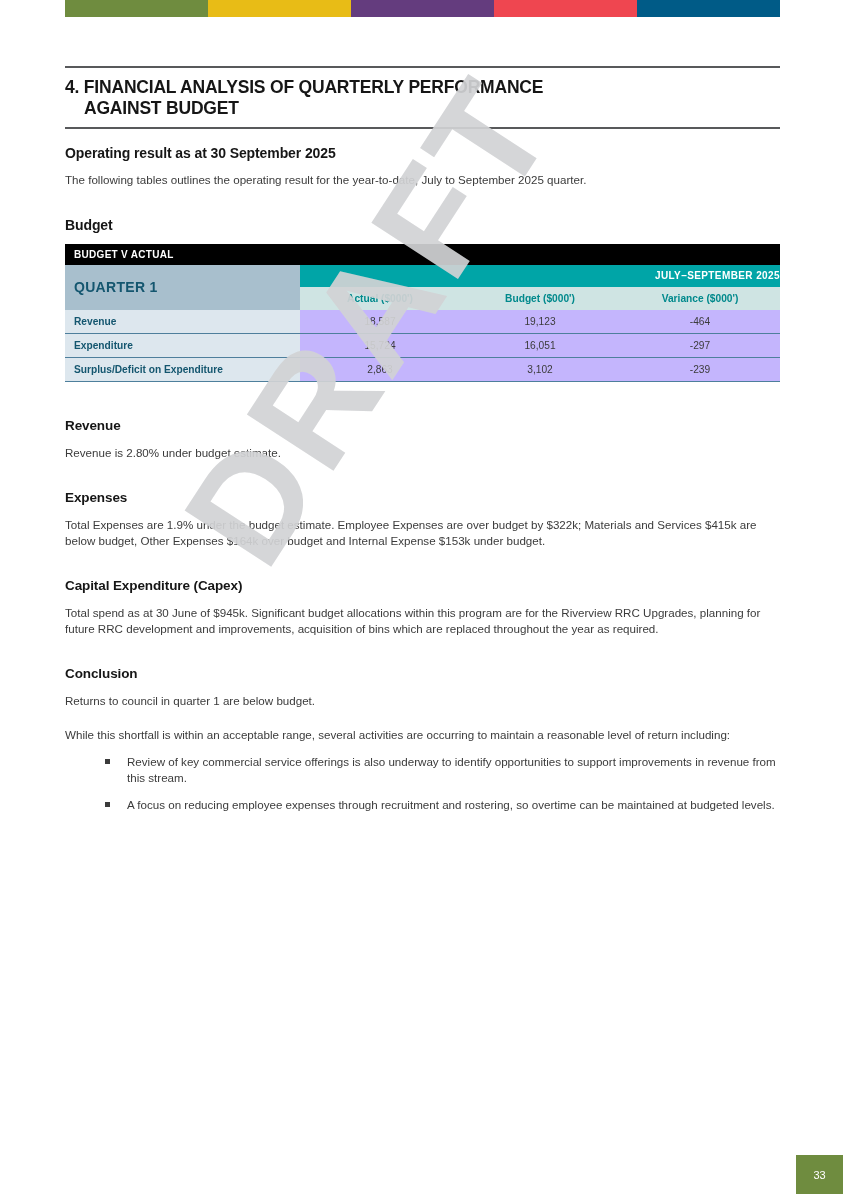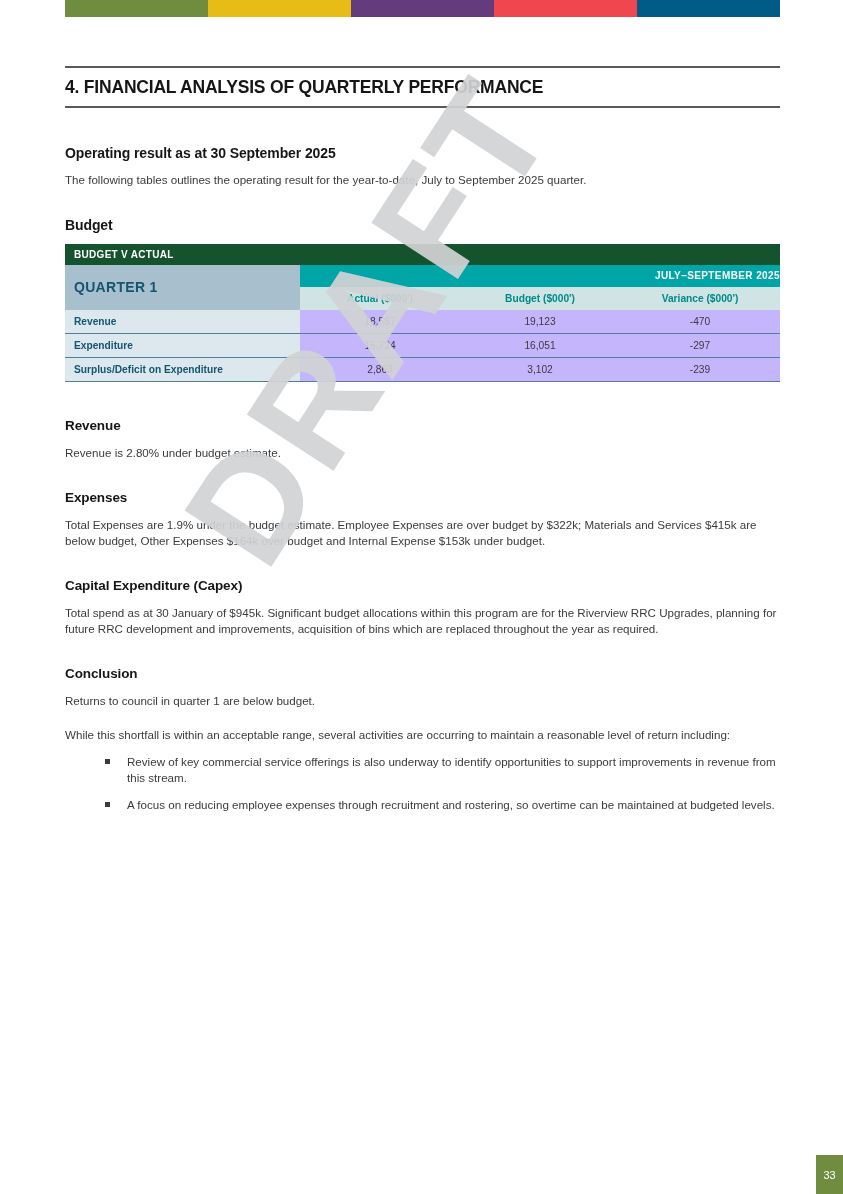--- a/index.html
+++ b/index.html
@@ -113,21 +113,21 @@
     width: 715px;
     border-collapse: collapse;
     table-layout: fixed;
     margin: 0;
   }
   table.bva td, table.bva th {
     padding: 0;
     margin: 0;
   }
   .tbl-title {
-    background: #14532d;
+    background: #000000;
     color: #ffffff;
     font-size: 10px;
     font-weight: bold;
     letter-spacing: 0.3px;
     height: 21px;
     text-align: left;
     padding-left: 9px !important;
     text-transform: uppercase;
   }
   .q-cell {
@@ -209,21 +209,21 @@
     transform-origin: left top;
     white-space: nowrap;
     opacity: 0.92;
   }
 
   
   .pagenum {
     position: absolute;
     right: 0;
     bottom: 0;
-    width: 27px;
+    width: 47px;
     height: 39px;
     background: #6f8c3f;
     color: #ffffff;
     font-size: 11px;
     display: flex;
     align-items: center;
     justify-content: center;
   }
 </style>
 </head>
@@ -234,20 +234,21 @@
   <div class="seg" style="background:#e8bc16;width:143px"></div>
   <div class="seg" style="background:#643c7e;width:143px"></div>
   <div class="seg" style="background:#ef4650;width:143px"></div>
   <div class="seg" style="background:#005b87;width:143px"></div>
 </div>
 
 <div class="title-block">
   <div class="rule"></div>
   <h1 class="section-title">
     <span>4. FINANCIAL ANALYSIS OF QUARTERLY PERFORMANCE</span>
+    <span class="ln2">AGAINST BUDGET</span>
   </h1>
   <div class="rule thin"></div>
 </div>
 
 <div class="content">
 
   <h2 class="sub">Operating result as at 30 September 2025</h2>
   <p class="body">The following tables outlines the operating result for the year-to-date, July to September 2025 quarter.</p>
 
   <div class="gap-md"></div>
@@ -271,21 +272,21 @@
       <tr>
         <td class="colhead">Actual ($000')</td>
         <td class="colhead">Budget ($000')</td>
         <td class="colhead">Variance ($000')</td>
       </tr>
 
       <tr>
         <td class="rowlabel first">Revenue</td>
         <td class="val first">18,587</td>
         <td class="val first">19,123</td>
-        <td class="val first">-470</td>
+        <td class="val first">-464</td>
       </tr>
       <tr>
         <td class="rowlabel">Expenditure</td>
         <td class="val">15,724</td>
         <td class="val">16,051</td>
         <td class="val">-297</td>
       </tr>
       <tr>
         <td class="rowlabel">Surplus/Deficit on Expenditure</td>
         <td class="val">2,863</td>
@@ -305,21 +306,21 @@
 
   <h3 class="sub2">Revenue</h3>
   <p class="body">Revenue is 2.80% under budget estimate.</p>
 
   <div class="gap-md"></div>
   <h3 class="sub2">Expenses</h3>
   <p class="body">Total Expenses are 1.9% under the budget estimate. Employee Expenses are over budget by $322k; Materials and Services $415k are below budget, Other Expenses $164k over budget and Internal Expense $153k under budget.</p>
 
   <div class="gap-md"></div>
   <h3 class="sub2">Capital Expenditure (Capex)</h3>
-  <p class="body">Total spend as at 30 January of $945k. Significant budget allocations within this program are for the Riverview RRC Upgrades, planning for future RRC development and improvements, acquisition of bins which are replaced throughout the year as required.</p>
+  <p class="body">Total spend as at 30 June of $945k. Significant budget allocations within this program are for the Riverview RRC Upgrades, planning for future RRC development and improvements, acquisition of bins which are replaced throughout the year as required.</p>
 
   <div class="gap-md"></div>
   <h3 class="sub2">Conclusion</h3>
   <p class="body">Returns to council in quarter 1 are below budget.</p>
   <div class="gap-sm"></div>
   <p class="body">While this shortfall is within an acceptable range, several activities are occurring to maintain a reasonable level of return including:</p>
 
   <ul class="bullets">
     <li>
       <span class="sq"></span>

